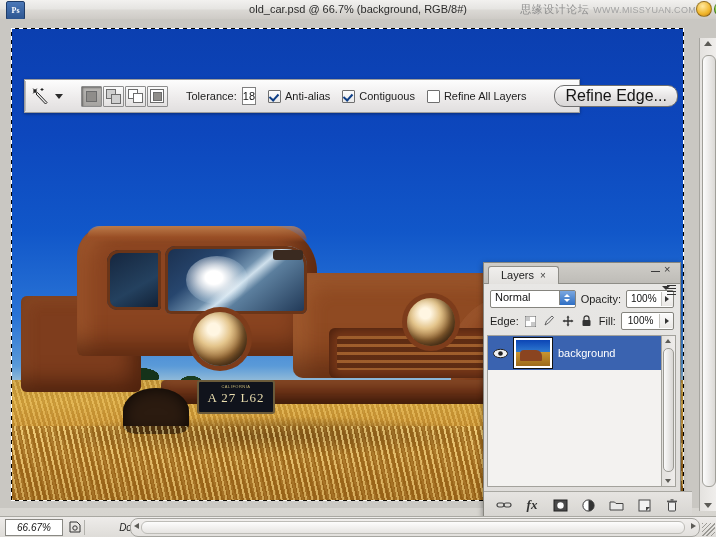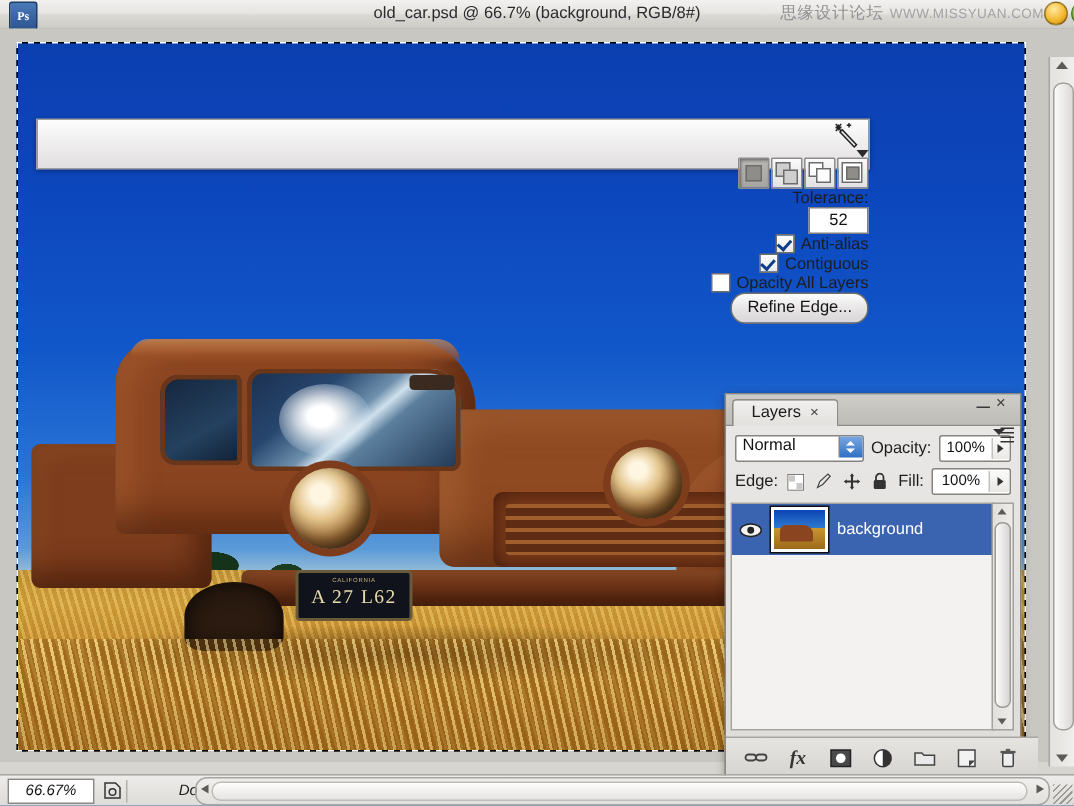--- a/index.html
+++ b/index.html
@@ -113,44 +113,44 @@
     box-shadow:inset 0 0 16px rgba(0,0,0,.8);}
   #shadow{left:20px;top:388px;width:470px;height:40px;border-radius:50%;
     background:radial-gradient(ellipse at 50% 50%,rgba(50,28,6,.55),transparent 70%);}
   #grass-front{left:0;top:398px;width:673px;height:75px;
     background:linear-gradient(transparent,rgba(170,110,25,.25)),
       repeating-linear-gradient(78deg,rgba(255,228,150,.6) 0 2px,rgba(130,82,16,.45) 2px 6px);}
 
   
   #options{position:absolute;left:24px;top:60px;width:554px;height:32px;
     background:linear-gradient(#fdfdfd,#eceaea 60%,#e1dfdf);
-    border:1px solid #9d9d9d;box-shadow:0 1px 3px rgba(0,0,0,.35);display:flex;align-items:flex-end;flex-direction:column;}
+    border:1px solid #9d9d9d;box-shadow:0 1px 3px rgba(0,0,0,.35);display:flex;align-items:center;}
   .ograb{width:7px;height:30px;
     background:linear-gradient(90deg,#f6f6f6,#dcdcdc);border-right:1px solid #b9b9b9;}
   #wand-tool{width:28px;height:24px;margin-left:5px;display:flex;align-items:center;justify-content:center;}
   #wand-tool svg{display:block;}
   .caret{width:0;height:0;border-left:4px solid transparent;border-right:4px solid transparent;
     border-top:5px solid #2b2b2b;margin-left:4px;}
   .vsep{width:1px;height:22px;background:#b6b6b6;margin:0 9px;}
   .selmode{display:flex;gap:1px;}
   .smbtn{width:19px;height:19px;border:1px solid #8d8d8d;background:linear-gradient(#fafafa,#e3e1e1);
     position:relative;border-radius:1px;}
   .smbtn.active{background:linear-gradient(#b9b7b4,#a7a5a2);box-shadow:inset 1px 1px 2px rgba(0,0,0,.4);}
   .sq{position:absolute;border:1px solid #6c6c6c;background:#cfcfcf;}
   .lbl{color:#1d1d1d;font-size:11px;white-space:nowrap;}
   #tol-input{width:38px;height:16px;border:1px solid #7f7f7f;background:#fff;margin-left:5px;
     font-size:11px;text-align:center;line-height:16px;color:#111;}
   .chk{display:flex;align-items:center;gap:4px;margin-left:12px;}
   .box{width:11px;height:11px;border:1px solid #6f6f6f;background:#fff;position:relative;border-radius:1px;}
   .box.on{background:linear-gradient(#fdfdfd,#e9e9e9);}
   .box.on:after{content:"";position:absolute;left:2px;top:1px;width:4px;height:7px;
     border:solid #0e3e86;border-width:0 2px 2px 0;transform:rotate(42deg);}
-  #refine{height:20px;padding:0 10px;line-height:19px;border:1px solid #6f6f6f;
+  #refine{margin-left:10px;height:20px;padding:0 10px;line-height:19px;border:1px solid #6f6f6f;
     border-radius:10px;background:linear-gradient(#fcfcfc,#e6e4e4 55%,#d8d6d6);
-    font-size:11px;color:#151515;white-space:nowrap;}
+    font-size:16px;color:#151515;white-space:nowrap;}
 
   
   #layers{position:absolute;left:483px;top:243px;width:196px;height:255px;
     background:linear-gradient(#e9e8e6,#dedcd9);border:1px solid #87867f;
     box-shadow:0 2px 6px rgba(0,0,0,.4);font-size:11px;}
   #lp-tabbar{position:relative;height:20px;
     background:linear-gradient(#cfcdc8,#bebcb7);border-bottom:1px solid #8e8d87;}
   #lp-tab{position:absolute;left:4px;top:3px;height:17px;padding:0 12px;line-height:17px;
     background:linear-gradient(#f0efed,#e3e1de);border:1px solid #8e8d87;border-bottom:none;
     border-radius:3px 3px 0 0;color:#1b1b1b;display:flex;align-items:center;gap:6px;}
@@ -306,35 +306,35 @@
         </div>
         <div class="smbtn">
           <i class="sq" style="left:2px;top:2px;width:12px;height:12px;background:#fff;"></i>
           <i class="sq" style="left:5px;top:5px;width:7px;height:7px;background:#8f8d8a;"></i>
         </div>
       </div>
 
       <div class="vsep"></div>
 
       <span class="lbl">Tolerance:</span>
-      <div id="tol-input">52</div>
+      <div id="tol-input">18</div>
 
       <div class="chk">
         <span class="box on"></span>
         <span class="lbl">Anti-alias</span>
       </div>
 
       <div class="chk">
         <span class="box on"></span>
         <span class="lbl">Contiguous</span>
       </div>
 
       <div class="chk">
         <span class="box"></span>
-        <span class="lbl">Opacity All Layers</span>
+        <span class="lbl">Refine All Layers</span>
       </div>
 
       <div class="vsep"></div>
       <div id="refine">Refine Edge...</div>
     </div>
 
     <div id="layers">
       <div id="lp-tabbar">
         <div id="lp-tab">
           <span>Layers</span>

